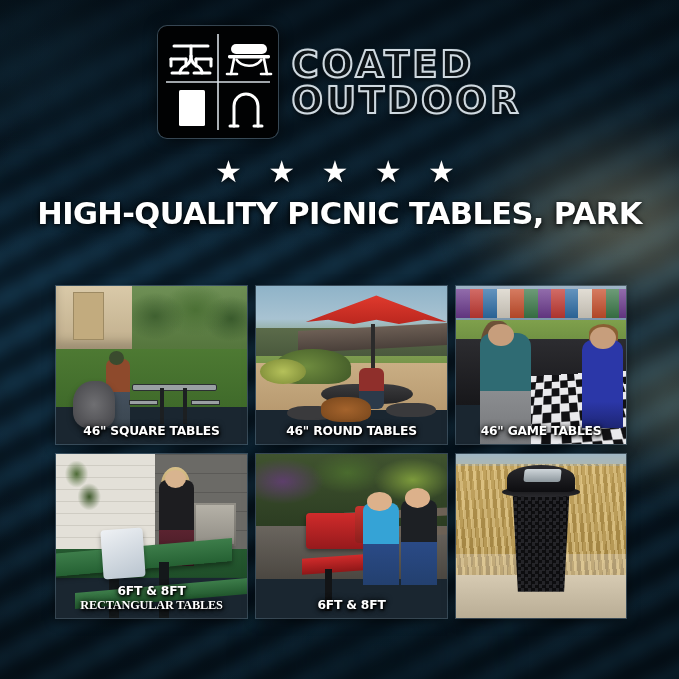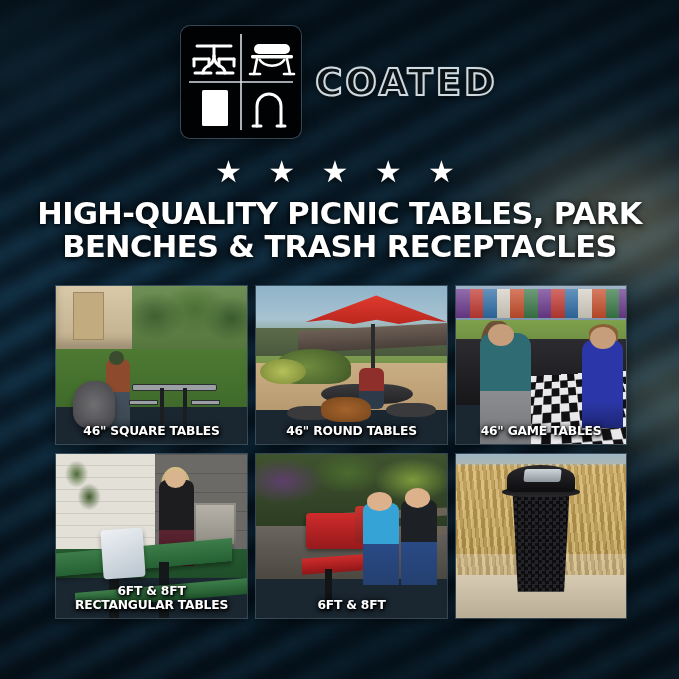--- a/index.html
+++ b/index.html
@@ -136,21 +136,21 @@
     text-align:center;
     color:#fff;
     font-family:"DejaVu Sans", sans-serif;
     font-weight:700;
     font-size:12.3px;
     line-height:1.12;
     letter-spacing:-.2px;
     text-shadow:0 2px 4px rgba(0,0,0,.95), 0 0 6px rgba(0,0,0,.9), 1px 1px 2px #000;
     padding:0 3px;
   }
-  .cap .sub{display:block;}
+  .cap .sub{display:block;font-family:Liberation Serif, serif;}
 
   
   
   .p1{
     background:
       linear-gradient(180deg,#4e7a33 0%,#3f6a2a 100%) no-repeat 0 62% / 100% 38%,
       linear-gradient(180deg,#b9b3a6,#9d978b) no-repeat 0 48% / 100% 16%,
       linear-gradient(180deg,#6b8f4a 0%,#567a38 100%) no-repeat 0 40% / 100% 10%,
       linear-gradient(180deg,#cdbfa4 0%,#b6a98c 100%) no-repeat 0 0 / 100% 42%;
   }
@@ -377,28 +377,28 @@
 
           <g stroke="#ffffff" stroke-width="3" fill="none" stroke-linecap="round">
             <path d="M76 100 L76 80 A12 12 0 0 1 100 80 L100 100"></path>
             <line x1="72" y1="100" x2="80" y2="100"></line>
             <line x1="96" y1="100" x2="104" y2="100"></line>
           </g>
         </svg>
       </div>
       <div class="logo-words">
         <span class="l1">COATED</span>
+        <span class="l2">OUTDOOR</span>
       </div>
     </div>
 
     <div class="stars">★ ★ ★ ★ ★</div>
 
     <div class="headline">
       <span>HIGH-QUALITY PICNIC TABLES, PARK</span>
-      <span class="l2">BENCHES &amp; TRASH RECEPTACLES</span>
     </div>
 
     <div class="grid">
 
       <div class="tile">
         <div class="photo p1">
           <div class="house"></div>
             <div class="door"></div>
             <div class="trees"></div>
           <div class="person"></div>

